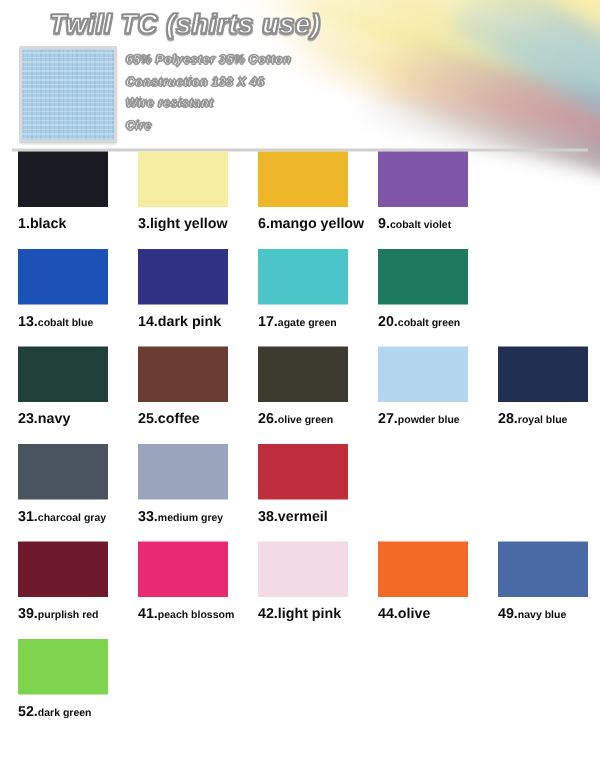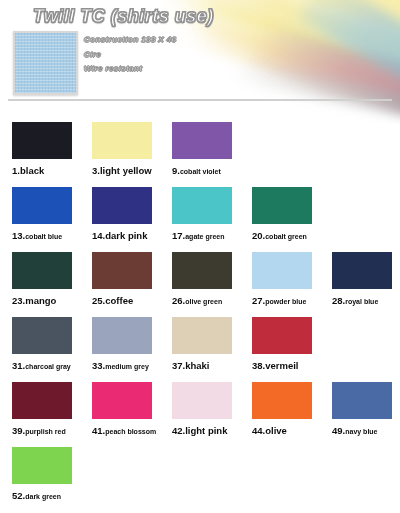--- a/index.html
+++ b/index.html
@@ -137,21 +137,21 @@
     left: 8px;
     top: 99px;
     width: 384px;
     height: 2px;
     background: #d0d0d0;
   }
 
   
   .grid {
     position: absolute;
-    top: 122px;
+    top: 101px;
     left: 0;
     width: 400px;
   }
   .row {
     display: flex;
     height: 65px;
   }
   .cell {
     width: 80px;
     display: flex;
@@ -201,39 +201,44 @@
   </div>
   <div class="header-fade"></div>
 
   <div class="title">Twill TC (shirts use)</div>
 
   <div class="sample-box">
     <div class="sample-weave"></div>
   </div>
 
   <div class="specs">
+    <div class="spec-line">65% Polyester 35% Cotton</div>
     <div class="spec-line">Construction 133 X 46</div>
+    <div class="spec-line">Wire resistant</div>
     <div class="spec-line">Cire</div>
-    <div class="spec-line">Wire resistant</div>
   </div>
 
   <div class="header-rule"></div>
 </div>
 
 <div class="grid" id="swatch-grid">
     <div class="row">
       <div class="cell">
         <div class="swatch" style="background: rgb(27, 27, 36);"></div>
         <div class="label"><span class="num">1.</span><span class="nm">black</span></div>
       </div>
       <div class="cell">
         <div class="swatch" style="background: rgb(245, 237, 162);"></div>
         <div class="label"><span class="num">3.</span><span class="nm">light  yellow</span></div>
       </div>
       <div class="cell">
+        <div class="swatch" style="background: rgb(238, 182, 41);"></div>
+        <div class="label"><span class="num">6.</span><span class="nm">mango  yellow</span></div>
+      </div>
+      <div class="cell">
         <div class="swatch" style="background: rgb(128, 86, 168);"></div>
         <div class="label small"><span class="num">9.</span><span class="nm">cobalt  violet</span></div>
       </div>
     </div>
     <div class="row">
       <div class="cell">
         <div class="swatch" style="background: rgb(28, 81, 184);"></div>
         <div class="label small"><span class="num">13.</span><span class="nm">cobalt  blue</span></div>
       </div>
       <div class="cell">
@@ -245,21 +250,21 @@
         <div class="label small"><span class="num">17.</span><span class="nm">agate  green</span></div>
       </div>
       <div class="cell">
         <div class="swatch" style="background: rgb(29, 122, 94);"></div>
         <div class="label small"><span class="num">20.</span><span class="nm">cobalt  green</span></div>
       </div>
     </div>
     <div class="row">
       <div class="cell">
         <div class="swatch" style="background: rgb(34, 64, 58);"></div>
-        <div class="label"><span class="num">23.</span><span class="nm">mango</span></div>
+        <div class="label"><span class="num">23.</span><span class="nm">navy</span></div>
       </div>
       <div class="cell">
         <div class="swatch" style="background: rgb(107, 60, 51);"></div>
         <div class="label"><span class="num">25.</span><span class="nm">coffee</span></div>
       </div>
       <div class="cell">
         <div class="swatch" style="background: rgb(61, 59, 48);"></div>
         <div class="label small"><span class="num">26.</span><span class="nm">olive  green</span></div>
       </div>
       <div class="cell">
@@ -272,24 +277,20 @@
       </div>
     </div>
     <div class="row">
       <div class="cell">
         <div class="swatch" style="background: rgb(74, 83, 96);"></div>
         <div class="label small"><span class="num">31.</span><span class="nm">charcoal  gray</span></div>
       </div>
       <div class="cell">
         <div class="swatch" style="background: rgb(154, 165, 189);"></div>
         <div class="label small"><span class="num">33.</span><span class="nm">medium  grey</span></div>
-      </div>
-      <div class="cell">
-        <div class="swatch" style="background: rgb(222, 208, 182);"></div>
-        <div class="label"><span class="num">37.</span><span class="nm">khaki</span></div>
       </div>
       <div class="cell">
         <div class="swatch" style="background: rgb(191, 44, 60);"></div>
         <div class="label"><span class="num">38.</span><span class="nm">vermeil</span></div>
       </div>
     </div>
     <div class="row">
       <div class="cell">
         <div class="swatch" style="background: rgb(110, 26, 44);"></div>
         <div class="label small"><span class="num">39.</span><span class="nm">purplish  red</span></div>

